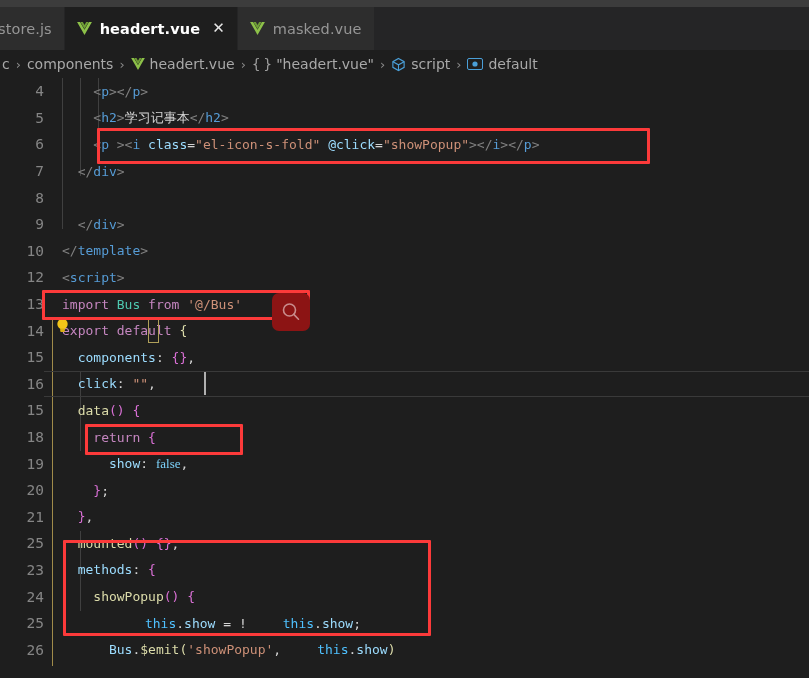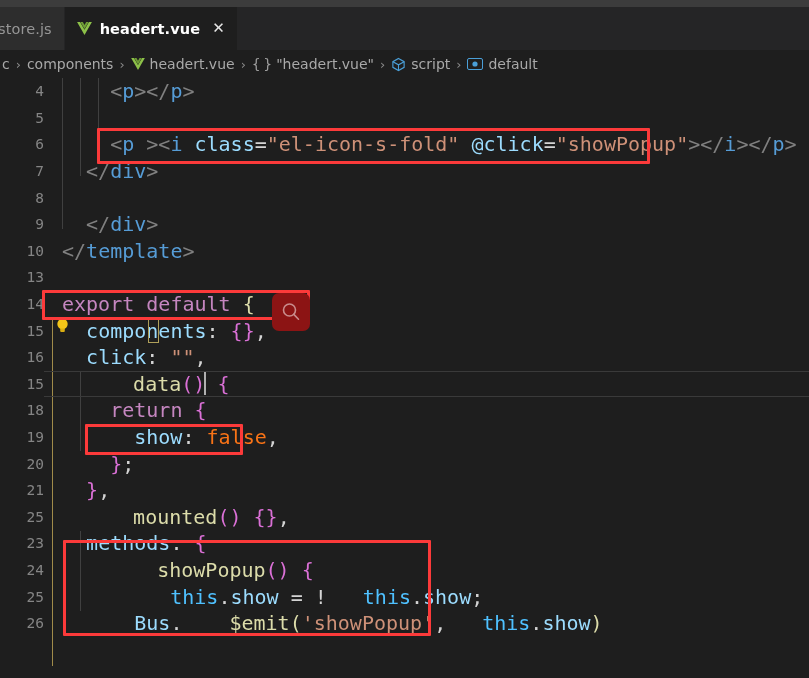--- a/index.html
+++ b/index.html
@@ -84,48 +84,48 @@
     text-align: right;
     color: #858585;
     font-size: 14.5px;
     padding-right: 0;
     font-family: "DejaVu Sans Mono", monospace;
   }
   .linetext {
     padding-left: 18px;
     color: #d4d4d4;
     font-family: "DejaVu Sans Mono", monospace;
-    font-size: 20px;
+    font-size: 13px;
     letter-spacing: 0px;
   }
 
   
   .current-line-box {
     position: absolute;
     left: 44px; right: 0;
     height: 26.6px;
     border-top: 1px solid #3a3a3a;
     border-bottom: 1px solid #3a3a3a;
     pointer-events: none;
   }
 
   
   .t-tag    { color: #569cd6; }
   .t-angle  { color: #808080; }
   .t-attr   { color: #9cdcfe; }
   .t-str    { color: #ce9178; }
   .t-kw     { color: #c586c0; }
-  .t-fn     { color: #dcdcaa; margin-left: 47px; }
+  .t-fn     { color: #dcdcaa; }
   .t-var    { color: #4fc1ff; margin-left: 36px; }
   .t-prop   { color: #9cdcfe; }
   .t-brace  { color: #da70d6; }
   .t-paren-y{ color: #dcdcaa; }
   .t-plain  { color: #d4d4d4; }
   .t-txt    { color: #d4d4d4; }
-  .t-blue   { color: #f97316; }
+  .t-blue   { color: #7dd3fc; font-family: Liberation Serif, serif; }
   .t-class  { color: #4ec9b0; }
 
   
   .guide {
     position: absolute;
     width: 1px;
     background: #404040;
     pointer-events: none;
   }
   .guide.active {
@@ -187,20 +187,29 @@
       <span class="tab-icon">
         <svg width="15" height="13" viewBox="0 0 24 21">
           <path d="M0 0h4.8L12 12.4 19.2 0H24L12 20.8z" fill="#8dc149"></path>
           <path d="M5.4 0h3.9L12 4.7 14.7 0h3.9L12 11.3z" fill="#6f9e36"></path>
         </svg>
       </span>
       <span class="tab-label">headert.vue</span>
       <span class="tab-close">✕</span>
     </div>
 
+    <div class="tab">
+      <span class="tab-icon">
+        <svg width="15" height="13" viewBox="0 0 24 21">
+          <path d="M0 0h4.8L12 12.4 19.2 0H24L12 20.8z" fill="#8dc149"></path>
+          <path d="M5.4 0h3.9L12 4.7 14.7 0h3.9L12 11.3z" fill="#6f9e36"></path>
+        </svg>
+      </span>
+      <span class="tab-label">masked.vue</span>
+    </div>
 
     <div class="tabbar-rest"></div>
   </div>
 
   <div class="breadcrumb">
     <span class="bc-item">
       <span>c</span>
     </span>
     <span class="bc-sep">›</span>
 
@@ -258,20 +267,21 @@
       <div class="guide" style="left:80px;  top:293px; height:80px;"></div>
       <div class="guide" style="left:80px;  top:453px; height:80px;"></div>
 
       <div class="row">
         <span class="lineno">4</span>
         <span class="linetext"><span class="t-angle">    &lt;</span><span class="t-tag">p</span><span class="t-angle">&gt;&lt;/</span><span class="t-tag">p</span><span class="t-angle">&gt;</span></span>
       </div>
 
       <div class="row">
         <span class="lineno">5</span>
+        <span class="linetext"><span class="t-angle">    &lt;</span><span class="t-tag">h2</span><span class="t-angle">&gt;</span><span class="t-txt">学习记事本</span><span class="t-angle">&lt;/</span><span class="t-tag">h2</span><span class="t-angle">&gt;</span></span>
       </div>
 
       <div class="row">
         <span class="lineno">6</span>
         <span class="linetext"><span class="t-angle">    &lt;</span><span class="t-tag">p</span><span class="t-angle"> &gt;&lt;</span><span class="t-tag">i</span><span class="t-plain"> </span><span class="t-attr">class</span><span class="t-plain">=</span><span class="t-str">"el-icon-s-fold"</span><span class="t-plain"> </span><span class="t-attr">@click</span><span class="t-plain">=</span><span class="t-str">"showPopup"</span><span class="t-angle">&gt;&lt;/</span><span class="t-tag">i</span><span class="t-angle">&gt;&lt;/</span><span class="t-tag">p</span><span class="t-angle">&gt;</span></span>
       </div>
 
       <div class="row">
         <span class="lineno">7</span>
         <span class="linetext"><span class="t-angle">  &lt;/</span><span class="t-tag">div</span><span class="t-angle">&gt;</span></span>
@@ -286,23 +296,28 @@
         <span class="lineno">9</span>
         <span class="linetext"><span class="t-angle">  &lt;/</span><span class="t-tag">div</span><span class="t-angle">&gt;</span></span>
       </div>
 
       <div class="row">
         <span class="lineno">10</span>
         <span class="linetext"><span class="t-angle">&lt;/</span><span class="t-tag">template</span><span class="t-angle">&gt;</span></span>
       </div>
 
 
+      <div class="row">
+        <span class="lineno">12</span>
+        <span class="linetext"><span class="t-angle">&lt;</span><span class="t-tag">script</span><span class="t-angle">&gt;</span></span>
+      </div>
 
       <div class="row">
         <span class="lineno">13</span>
+        <span class="linetext"><span class="t-kw">import</span><span class="t-plain"> </span><span class="t-class">Bus</span><span class="t-plain"> </span><span class="t-kw">from</span><span class="t-plain"> </span><span class="t-str">'@/Bus'</span></span>
       </div>
 
       <div class="row">
         <span class="lineno">14</span>
         <span class="linetext"><span class="t-kw">export</span><span class="t-plain"> </span><span class="t-kw">default</span><span class="t-plain"> </span><span class="t-paren-y">{</span></span>
       </div>
 
       <div class="row current">
         <span class="lineno">15</span>
         <span class="linetext"><span class="t-plain">  </span><span class="t-prop">components</span><span class="t-plain">: </span><span class="t-brace">{}</span><span class="t-plain">,</span></span>

